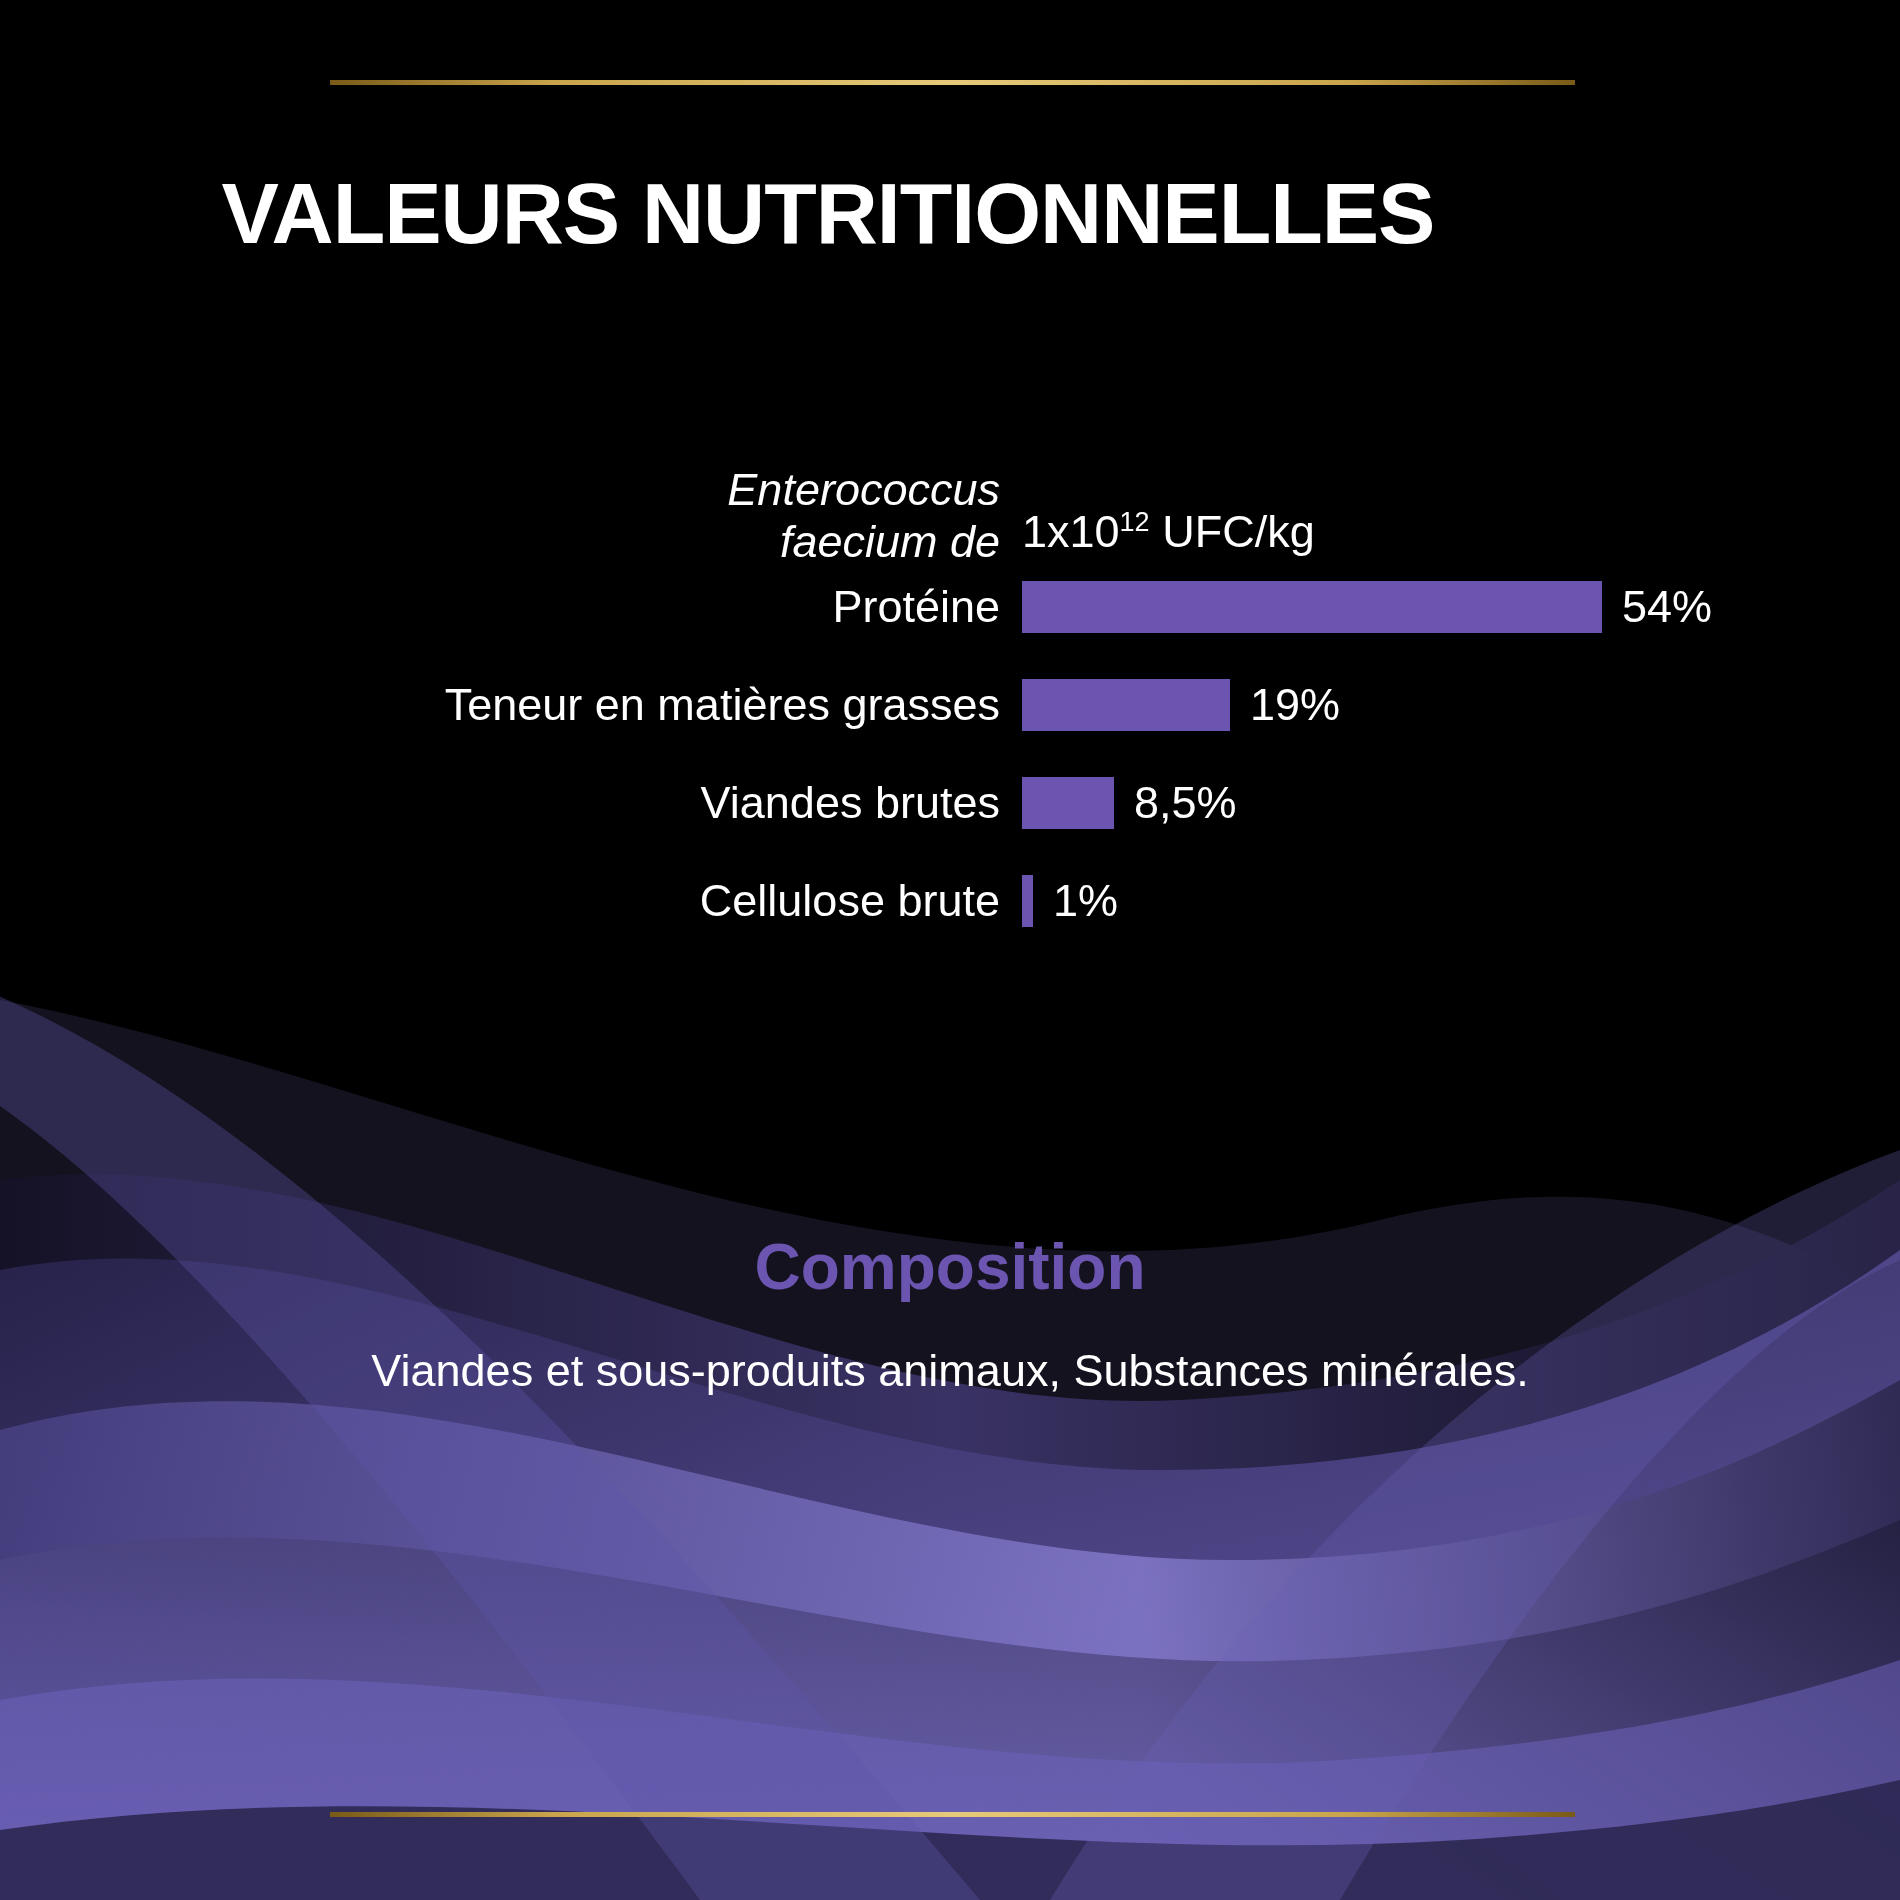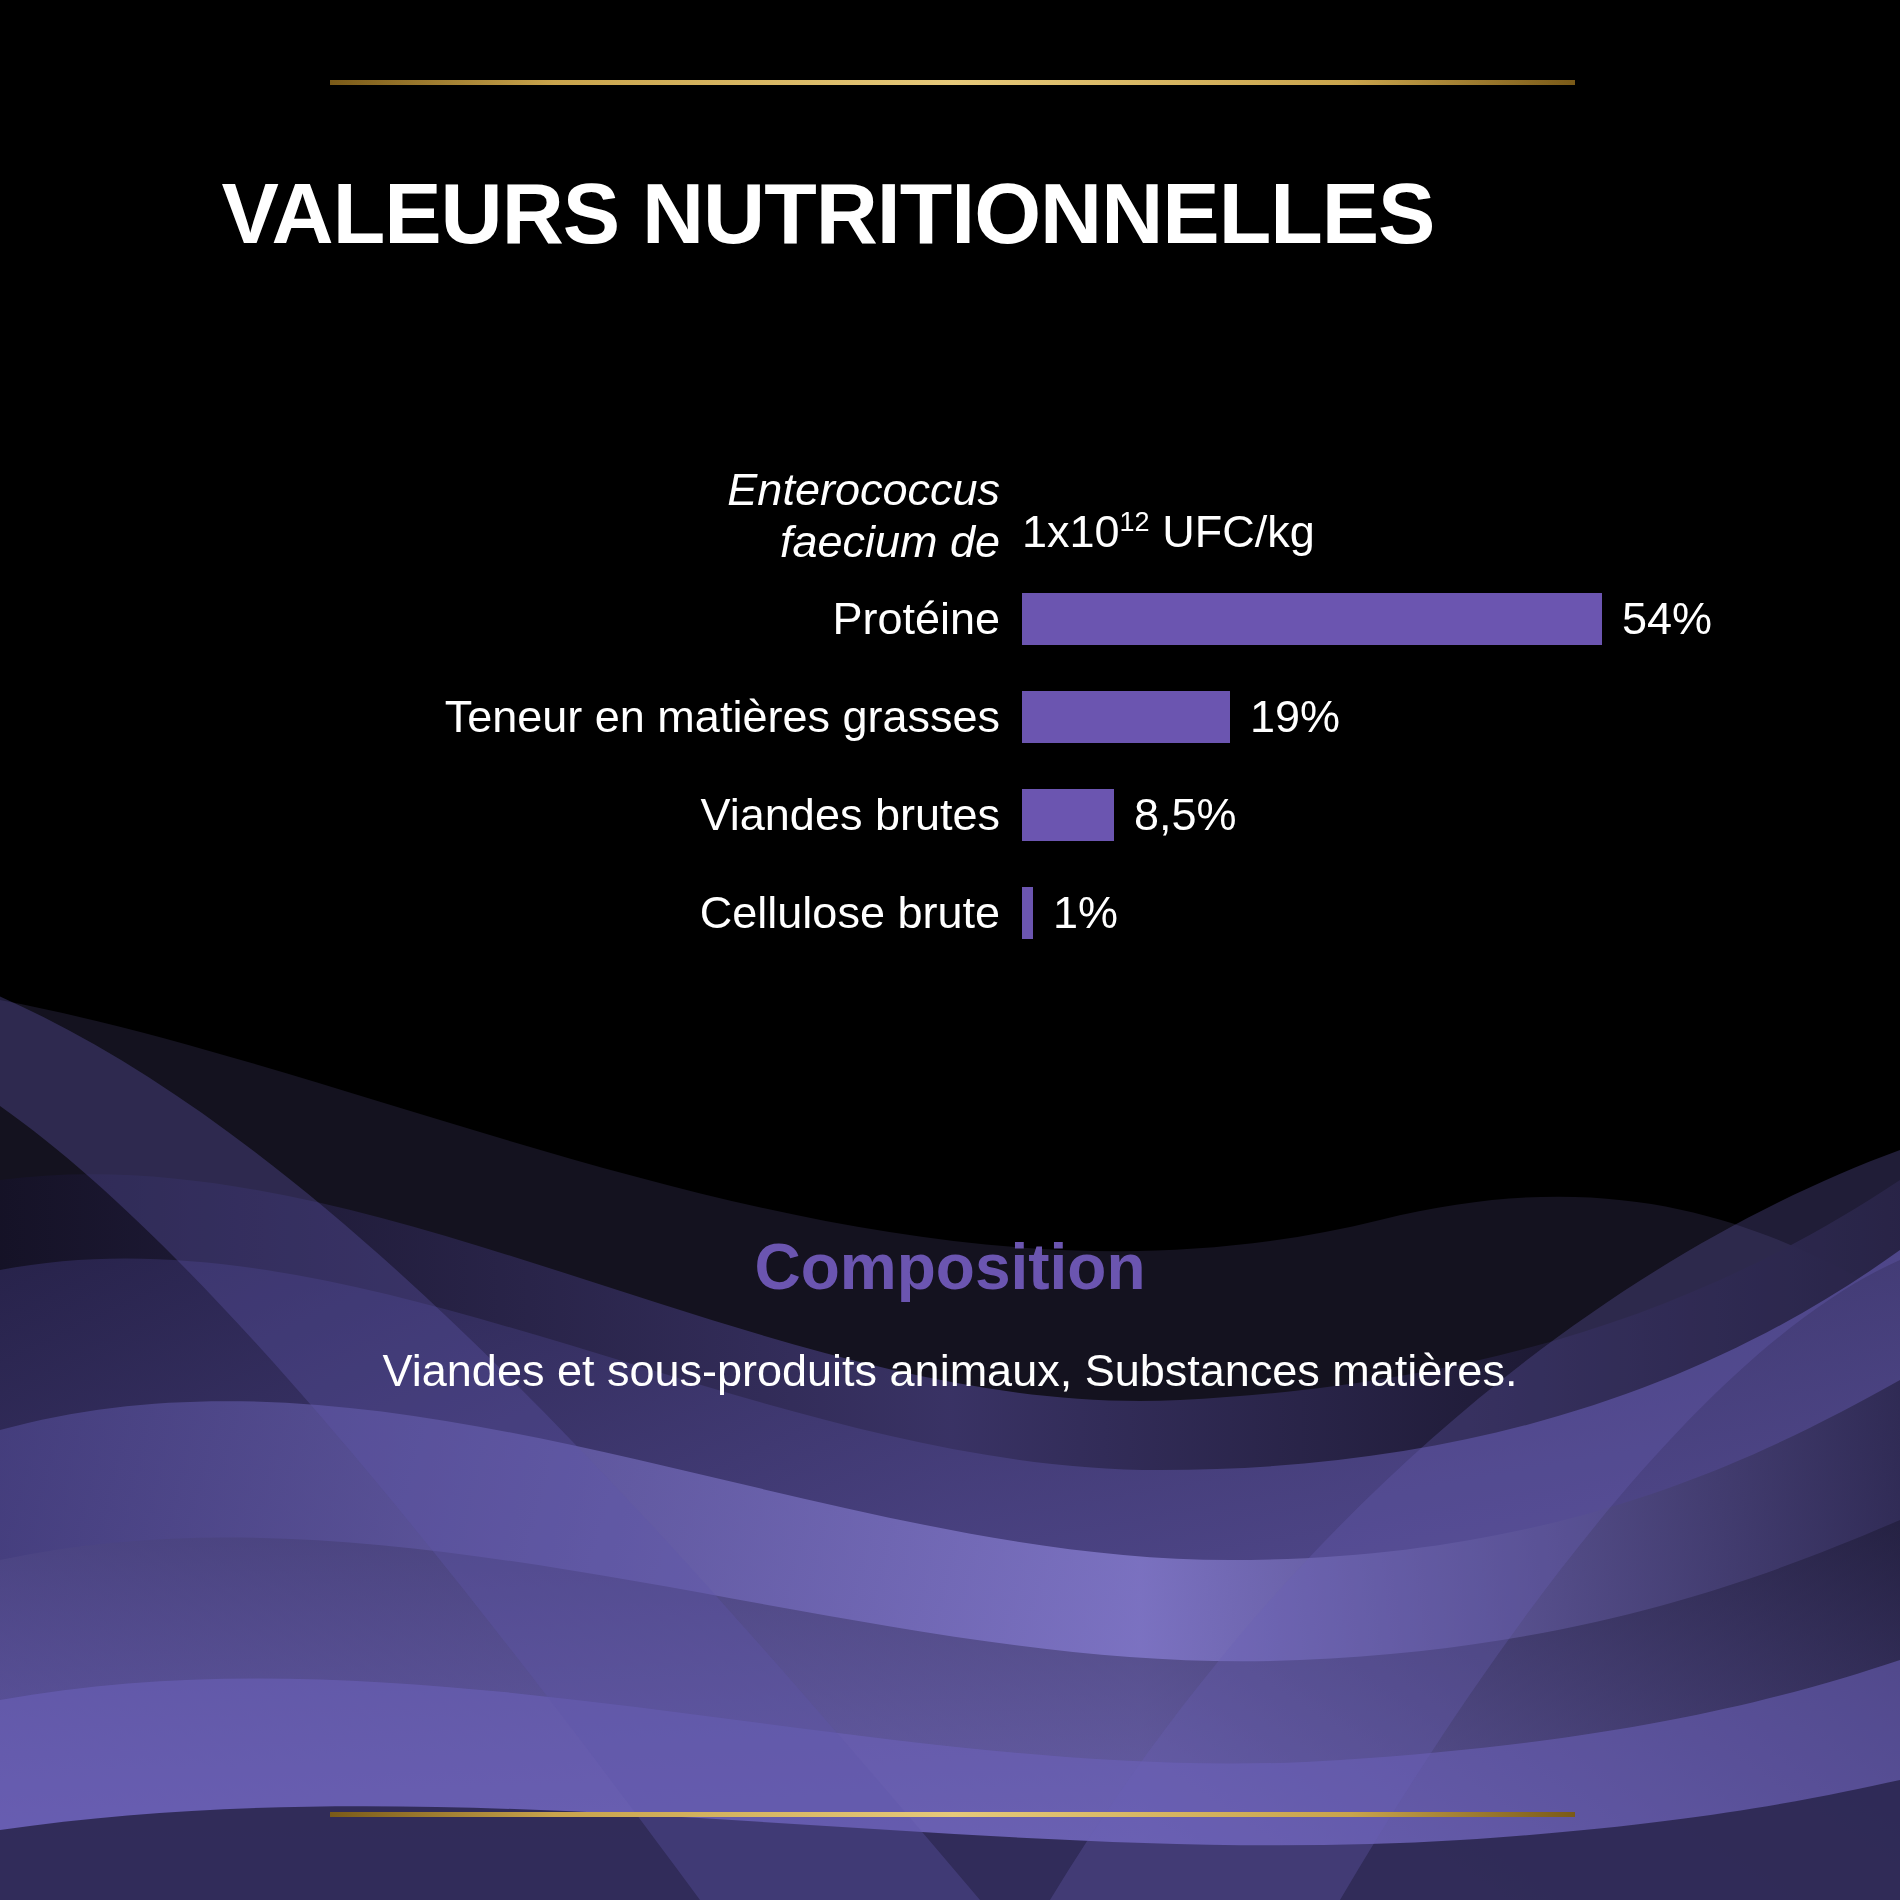--- a/index.html
+++ b/index.html
@@ -68,21 +68,21 @@
   
   #nutrition-chart {
     position: absolute;
     top: 455px;
     left: 0;
     width: 1900px;
   }
 
   .chart-row {
     display: flex;
-    align-items: center;
+    align-items: flex-start;
     margin-bottom: 22px;
     height: 76px;
   }
   .chart-row.tall {
     height: 120px;
     align-items: center;
     margin-bottom: 6px;
   }
 
   .row-label {
@@ -233,15 +233,15 @@
       <div class="row-label">Cellulose brute</div>
       <div class="row-bar-wrap">
         <span class="bar" style="width: 11px; background: rgb(107, 85, 176);"></span>
         <span class="bar-value">1%</span>
       </div>
     </div>
 
   </div>
 
   <div id="composition-heading">Composition</div>
-  <div id="composition-text">Viandes et sous-produits animaux, Substances matières.</div>
+  <div id="composition-text">Viandes et sous-produits animaux, Substances minérales.</div>
 
 </div>
 
 </body></html>

